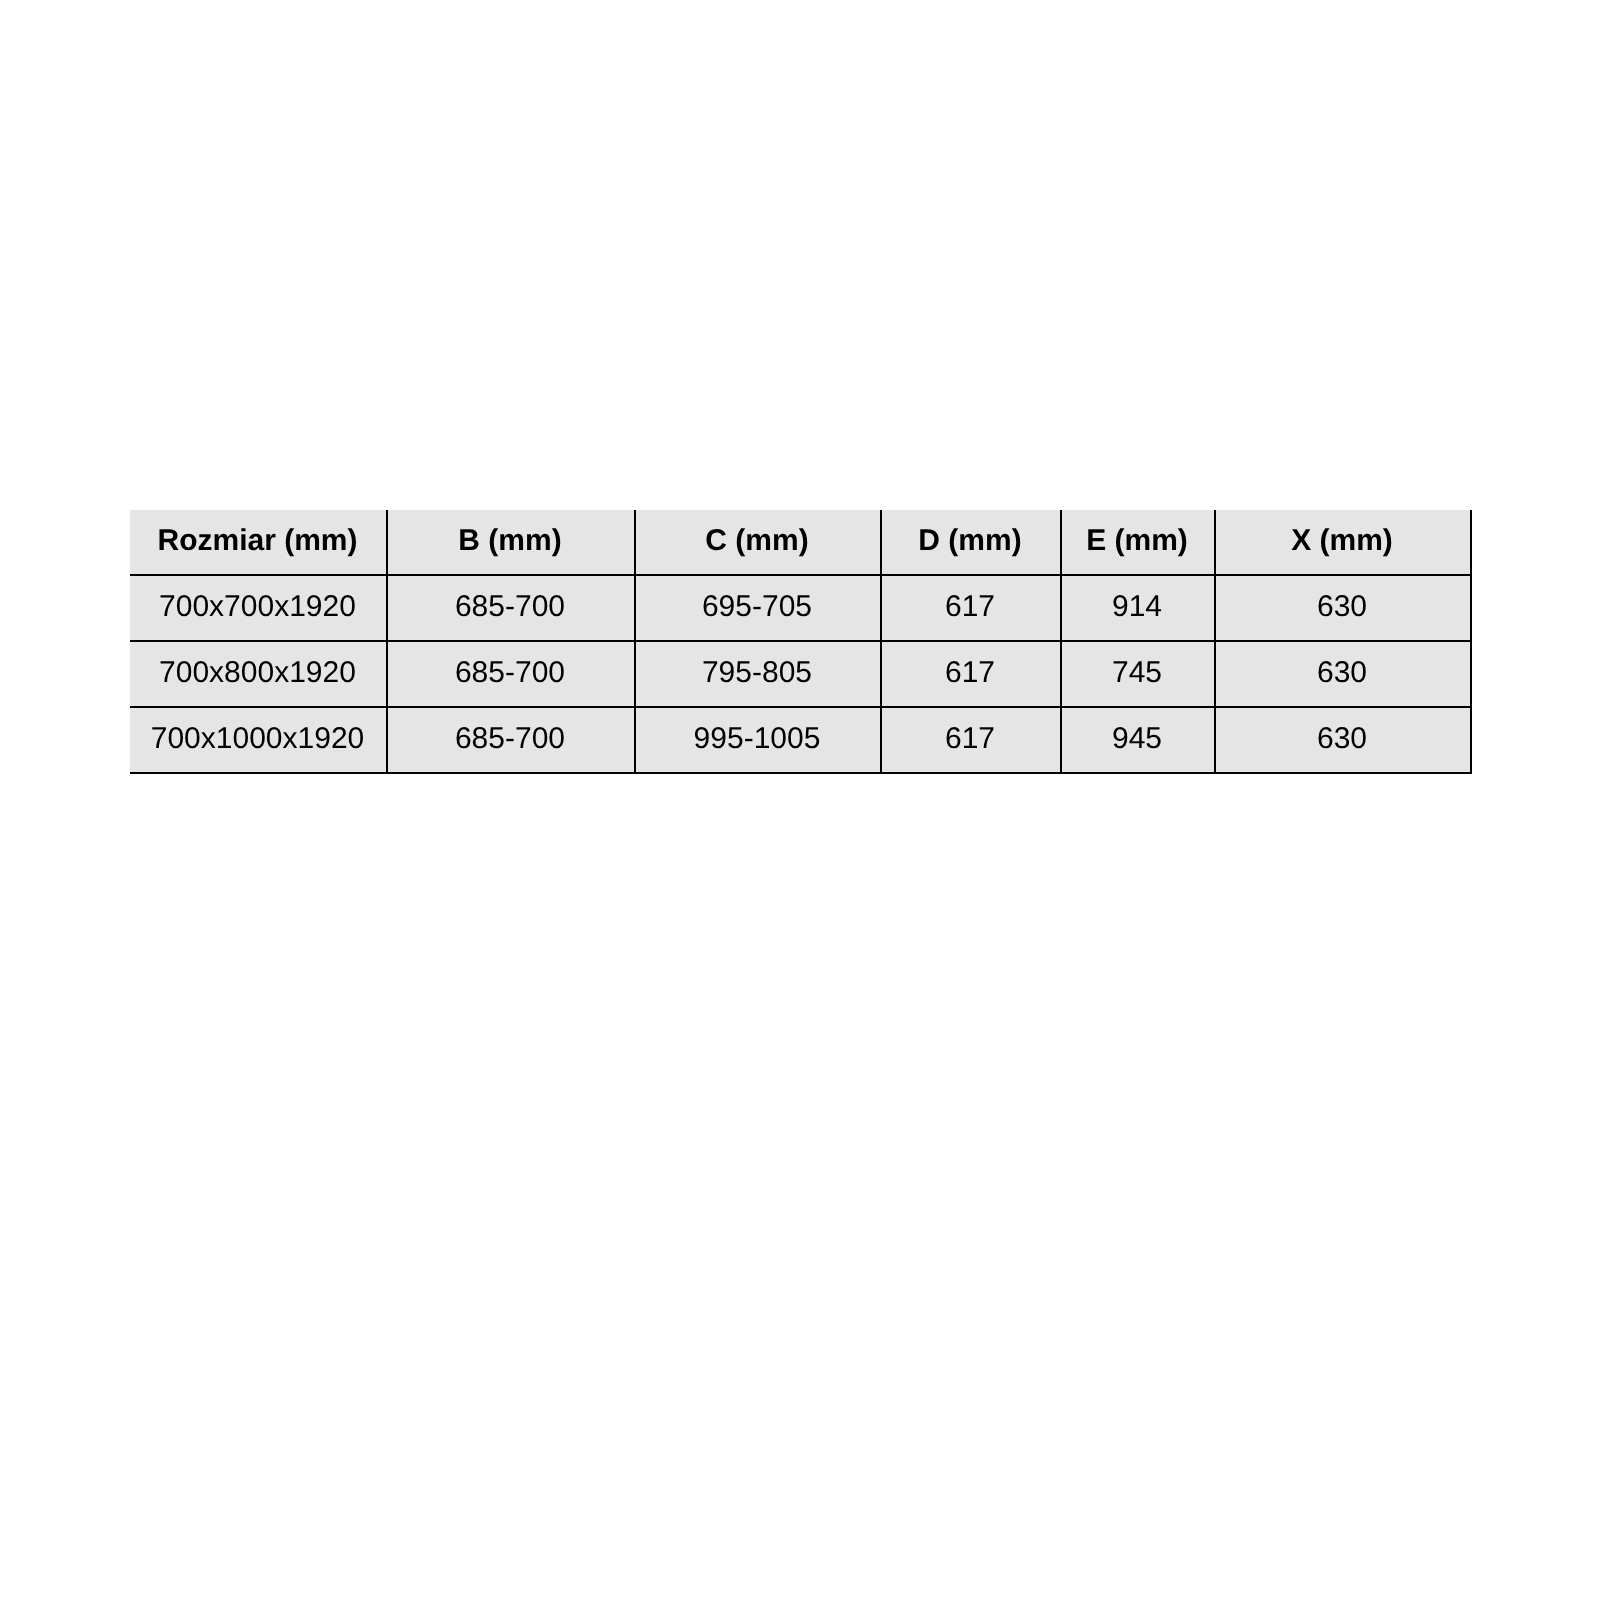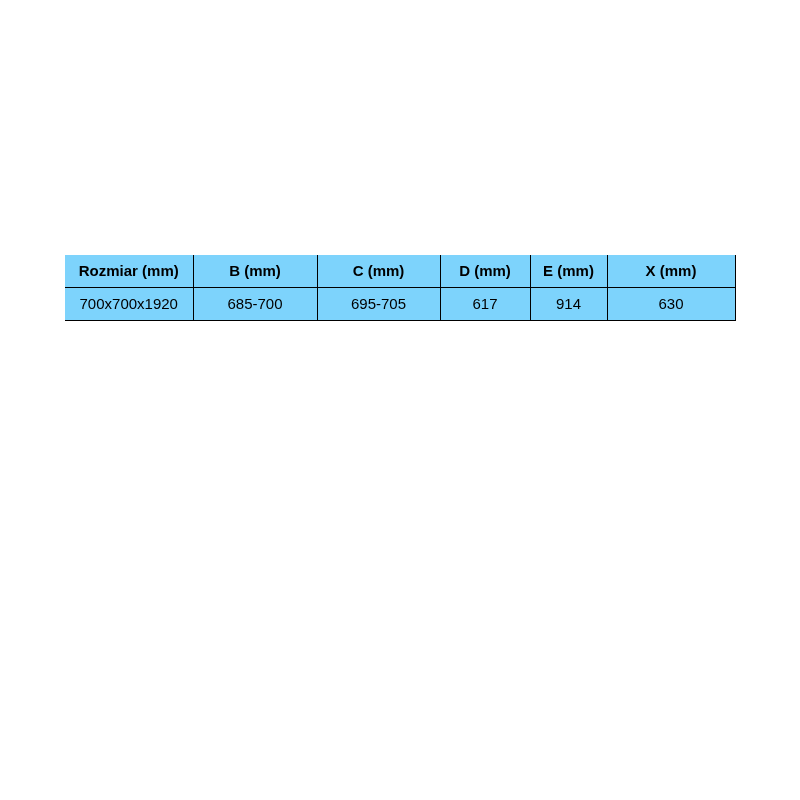--- a/index.html
+++ b/index.html
@@ -30,21 +30,21 @@
     border-right: 1.5px solid #000000;
     border-bottom: 1.5px solid #000000;
     height: 32px;
     padding: 0;
     text-align: center;
     vertical-align: middle;
     font-size: 15px;
     line-height: 32px;
     white-space: nowrap;
     color: #000000;
-    background: #7dd3fc;
+    background: #e5e5e5;
   }
   table.dims th {
     font-weight: bold;
   }
 </style>
 </head>
 <body>
 
 <div class="page">
   <table class="dims">
@@ -68,15 +68,31 @@
     </thead>
     <tbody>
         <tr>
           <td>700x700x1920</td>
           <td>685-700</td>
           <td>695-705</td>
           <td>617</td>
           <td>914</td>
           <td>630</td>
         </tr>
+        <tr>
+          <td>700x800x1920</td>
+          <td>685-700</td>
+          <td>795-805</td>
+          <td>617</td>
+          <td>745</td>
+          <td>630</td>
+        </tr>
+        <tr>
+          <td>700x1000x1920</td>
+          <td>685-700</td>
+          <td>995-1005</td>
+          <td>617</td>
+          <td>945</td>
+          <td>630</td>
+        </tr>
       </tbody>
   </table>
 </div>
 
 </body></html>

